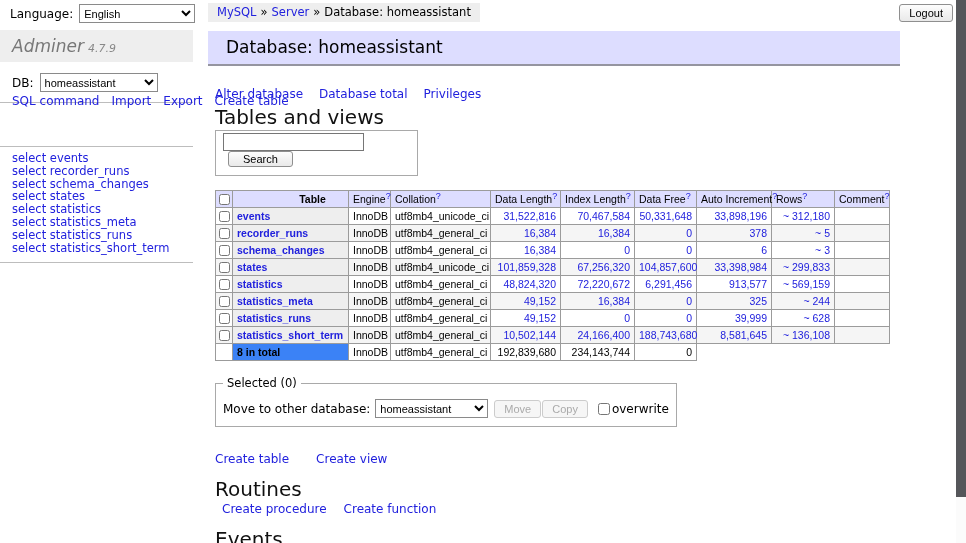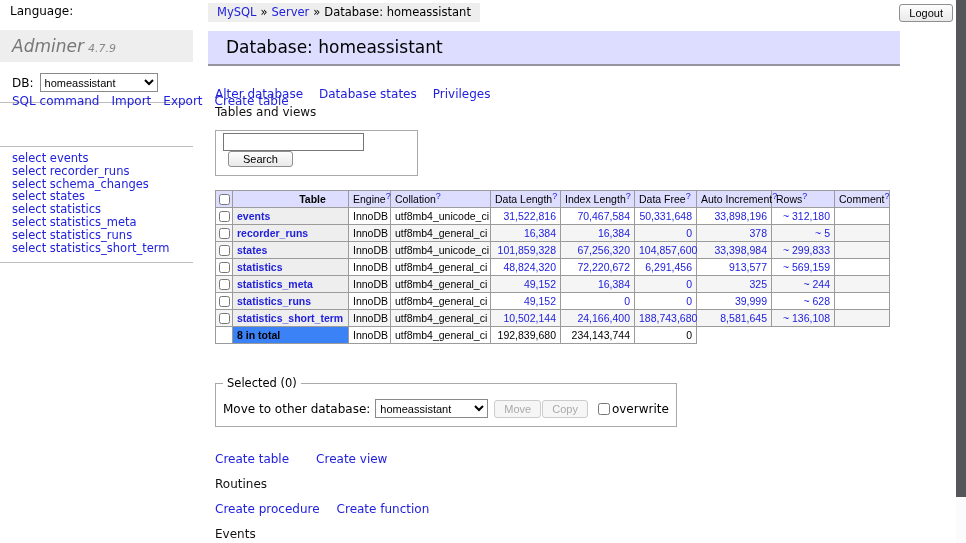--- a/index.html
+++ b/index.html
@@ -48,21 +48,21 @@
   }
   #breadcrumb .sep { margin:0 4px; color:#000; }
   #logout-button { position:absolute; top:4px; right:13px; }
   #page-title {
     position:absolute; left:208px; top:31px; width:692px; height:35px;
     background:#ddddff; border-bottom:2px solid #9595a0;
     font-size:17px; font-weight:normal; line-height:33px; padding-left:18px; margin:0;
   }
   #main-links { position:absolute; left:215px; top:87px; }
   #main-links a { margin-right:16px; }
-  .h3 { position:absolute; left:215px; font-size:12px; font-weight:normal; margin:0; color:#111; }
+  .h3 { position:absolute; left:215px; font-size:20px; font-weight:normal; margin:0; color:#111; }
   #tables-views-title { top:105px; }
   #routines-title { top:477px; }
   #events-title { top:527px; }
 
   
   fieldset { border:1px solid #a9a9a9; margin:0; padding:2px 7px 8px; background:#fff; }
   legend { font-size:11.5px; padding:0 4px; }
   #search-fieldset { position:absolute; left:215px; top:130px; width:203px; }
   #search-input { width:141px; height:18px; border:1px solid #767676; font-size:11px; padding:0 3px; }
   #search-button { margin-left:5px; padding:1px 14px; }
@@ -91,36 +91,39 @@
   #selected-fieldset { position:absolute; left:215px; top:376px; width:403px; }
   #selected-buttons .btn { margin-right:3px; }
   #move-row { margin-top:7px; display:flex; align-items:center; gap:5px; font-size:12px; white-space:nowrap; }
   #move-select { width:113px; }
   #move-row .btn { margin-left:1px; }
   #overwrite-wrap { display:flex; align-items:center; margin-left:3px; }
 
   
   #create-links { position:absolute; left:215px; top:452px; }
   #create-links a { margin-right:27px; }
-  #routine-links { position:absolute; left:215px; top:502px; }
+  #routine-links { position:absolute; left:222px; top:502px; }
   #routine-links a { margin-right:17px; }
 
   
   #scrollbar { position:absolute; right:0; top:0; width:10px; height:543px; background:#fbfbfb; }
   #scrollbar-thumb { width:10px; height:497px; background:#55565a; }
 </style>
 </head>
 <body>
 
 <div id="scrollbar">
   <div id="scrollbar-thumb"></div>
 </div>
 
 <div id="language-bar">
   <span>Language:</span>
+  <select id="language-select">
+    <option>English</option>
+  </select>
 </div>
 
 <button id="logout-button" class="btn">Logout</button>
 
 <div id="app-band">
   <span class="app-name"><span>Adminer</span><span class="app-version">4.7.9</span></span>
 </div>
 
 <div id="db-row">
   <span>DB:</span>
@@ -150,21 +153,21 @@
 
 <div id="hr-3" class="side-hr"></div>
 
 <div id="breadcrumb">
   <a>MySQL</a><span class="sep">»</span><a>Server</a><span class="sep">»</span><span>Database: homeassistant</span>
 </div>
 
 <h2 id="page-title">Database: homeassistant</h2>
 
 <div id="main-links">
-  <a>Alter database</a><a>Database states</a><a>Privileges</a>
+  <a>Alter database</a><a>Database total</a><a>Privileges</a>
 </div>
 
 <h3 id="tables-views-title" class="h3">Tables and views</h3>
 
 <fieldset id="search-fieldset">
   <input id="search-input" type="text" value="" style="">
   <button id="search-button" class="btn">Search</button>
 </fieldset>
 
 <table id="tables-table">
@@ -212,20 +215,32 @@
         <th class="namecell"><a>recorder_runs</a></th>
         <td>InnoDB</td>
         <td>utf8mb4_general_ci</td>
         <td class="num"><a>16,384</a></td>
         <td class="num"><a>16,384</a></td>
         <td class="num"><a>0</a></td>
         <td class="num"><a>378</a></td>
         <td class="num"><a>~ 5</a></td>
         <td></td>
       </tr>
+      <tr>
+        <td class="checkcell"><input type="checkbox" style=""></td>
+        <th class="namecell"><a>schema_changes</a></th>
+        <td>InnoDB</td>
+        <td>utf8mb4_general_ci</td>
+        <td class="num"><a>16,384</a></td>
+        <td class="num"><a>0</a></td>
+        <td class="num"><a>0</a></td>
+        <td class="num"><a>6</a></td>
+        <td class="num"><a>~ 3</a></td>
+        <td></td>
+      </tr>
       <tr class="odd">
         <td class="checkcell"><input type="checkbox" style=""></td>
         <th class="namecell"><a>states</a></th>
         <td>InnoDB</td>
         <td>utf8mb4_unicode_ci</td>
         <td class="num"><a>101,859,328</a></td>
         <td class="num"><a>67,256,320</a></td>
         <td class="num"><a>104,857,600</a></td>
         <td class="num"><a>33,398,984</a></td>
         <td class="num"><a>~ 299,833</a></td>

